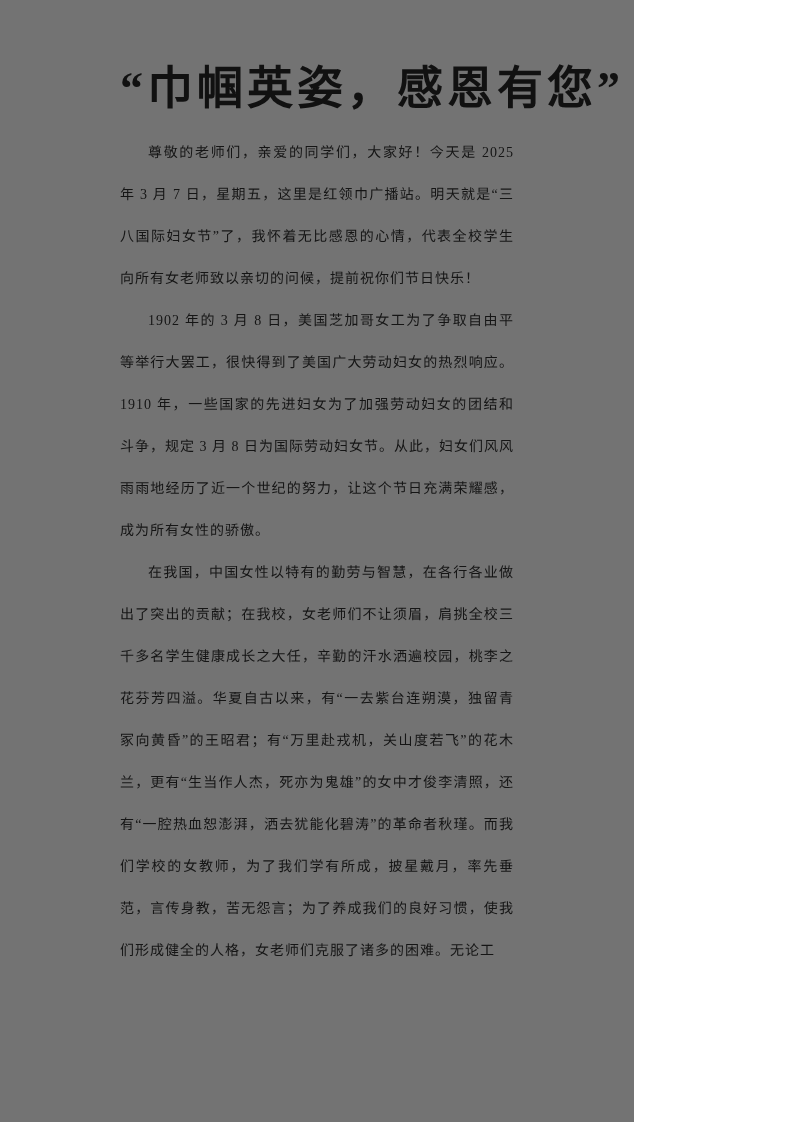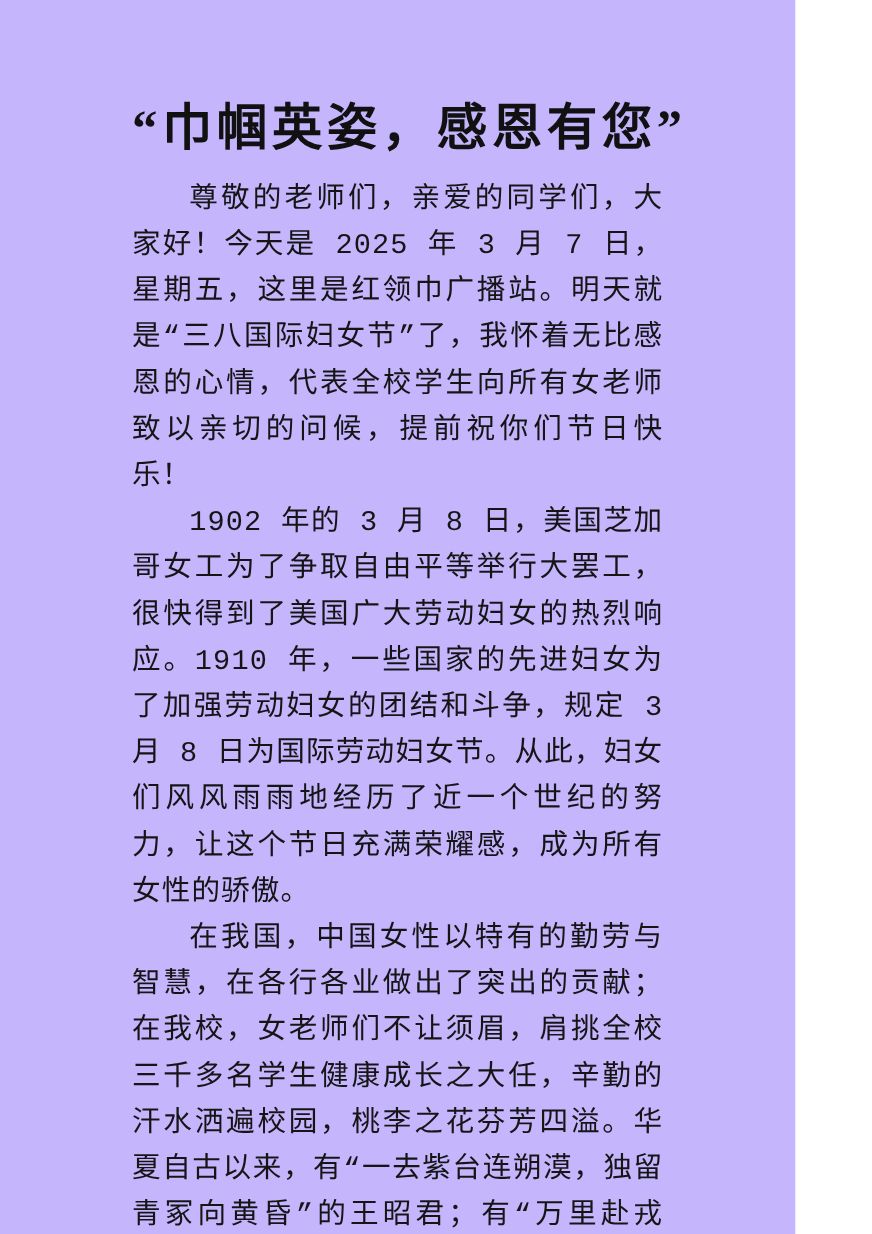--- a/index.html
+++ b/index.html
@@ -2,25 +2,25 @@
 <html lang="zh-CN"><head>
 <meta charset="utf-8">
 <style>
   html, body {
     margin: 0;
     padding: 0;
     background: #ffffff;
   }
   .page {
     position: relative;
-    width: 723px;
+    width: 634px;
     height: 1122px;
-    background: #c4b5fd;
+    background: #737373;
     box-sizing: border-box;
-    padding: 86px 120px 0 120px;
+    padding: 58px 120px 0 120px;
     overflow: hidden;
     font-family: "Liberation Serif", serif;
     color: #111111;
   }
   .doc-title {
     text-align: center;
     font-size: 46px;
     line-height: 62px;
     font-weight: bold;
     letter-spacing: 4px;
@@ -32,26 +32,26 @@
     font-size: 28px;
     line-height: 40px;
     letter-spacing: 1px;
     font-family: "Liberation Serif", serif;
   }
   .doc-body {
     margin-top: 12px;
   }
   .para {
     margin: 0;
-    font-size: 26px;
+    font-size: 14px;
     line-height: 42px;
     letter-spacing: 1px;
     text-align: justify;
     text-indent: 2em;
-    font-family: Liberation Mono, monospace;
+    font-family: Liberation Serif, serif;
     color: #151515;
   }
 </style>
 </head>
 <body>
 
 <div class="page">
   <div class="doc-title">“巾帼英姿，感恩有您”</div>
   <div class="doc-body">
     <p class="para">尊敬的老师们，亲爱的同学们，大家好！今天是 2025 年 3 月 7 日，星期五，这里是红领巾广播站。明天就是“三八国际妇女节”了，我怀着无比感恩的心情，代表全校学生向所有女老师致以亲切的问候，提前祝你们节日快乐！</p>

